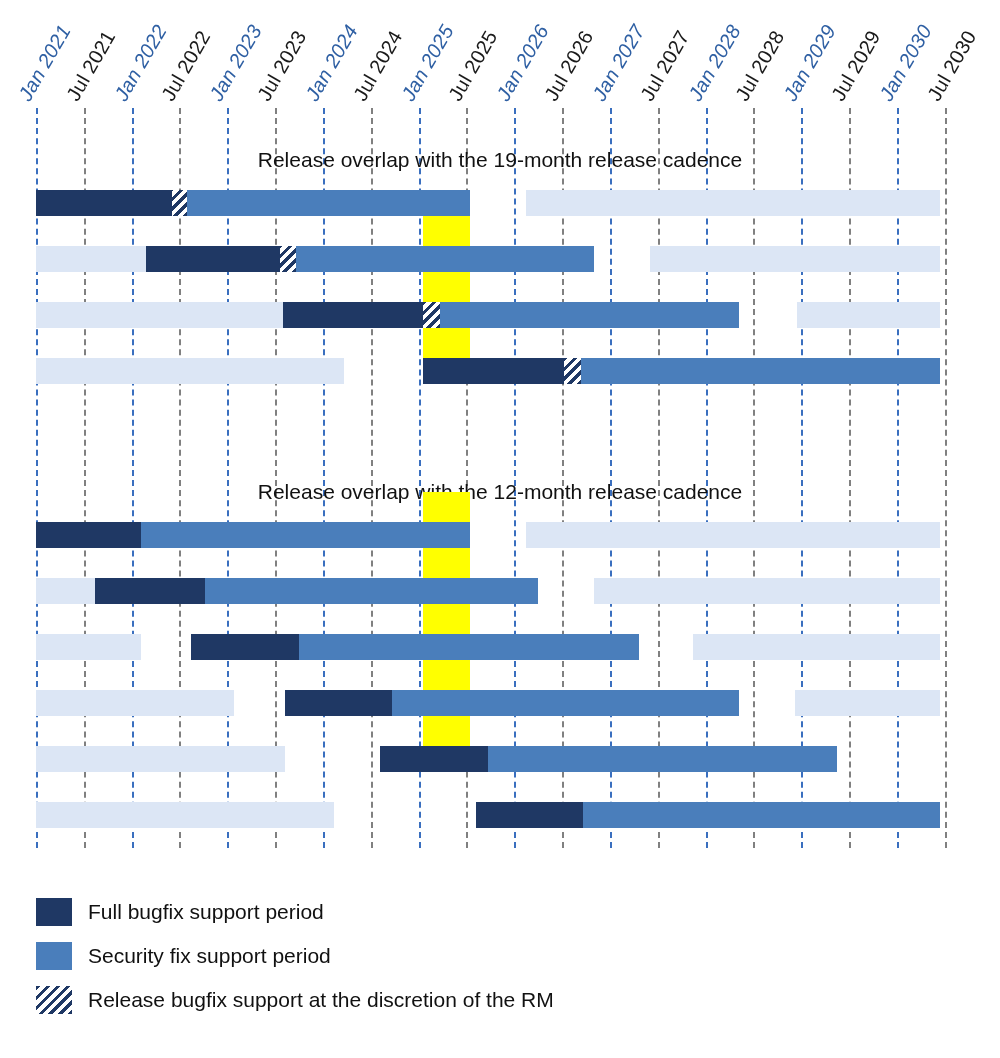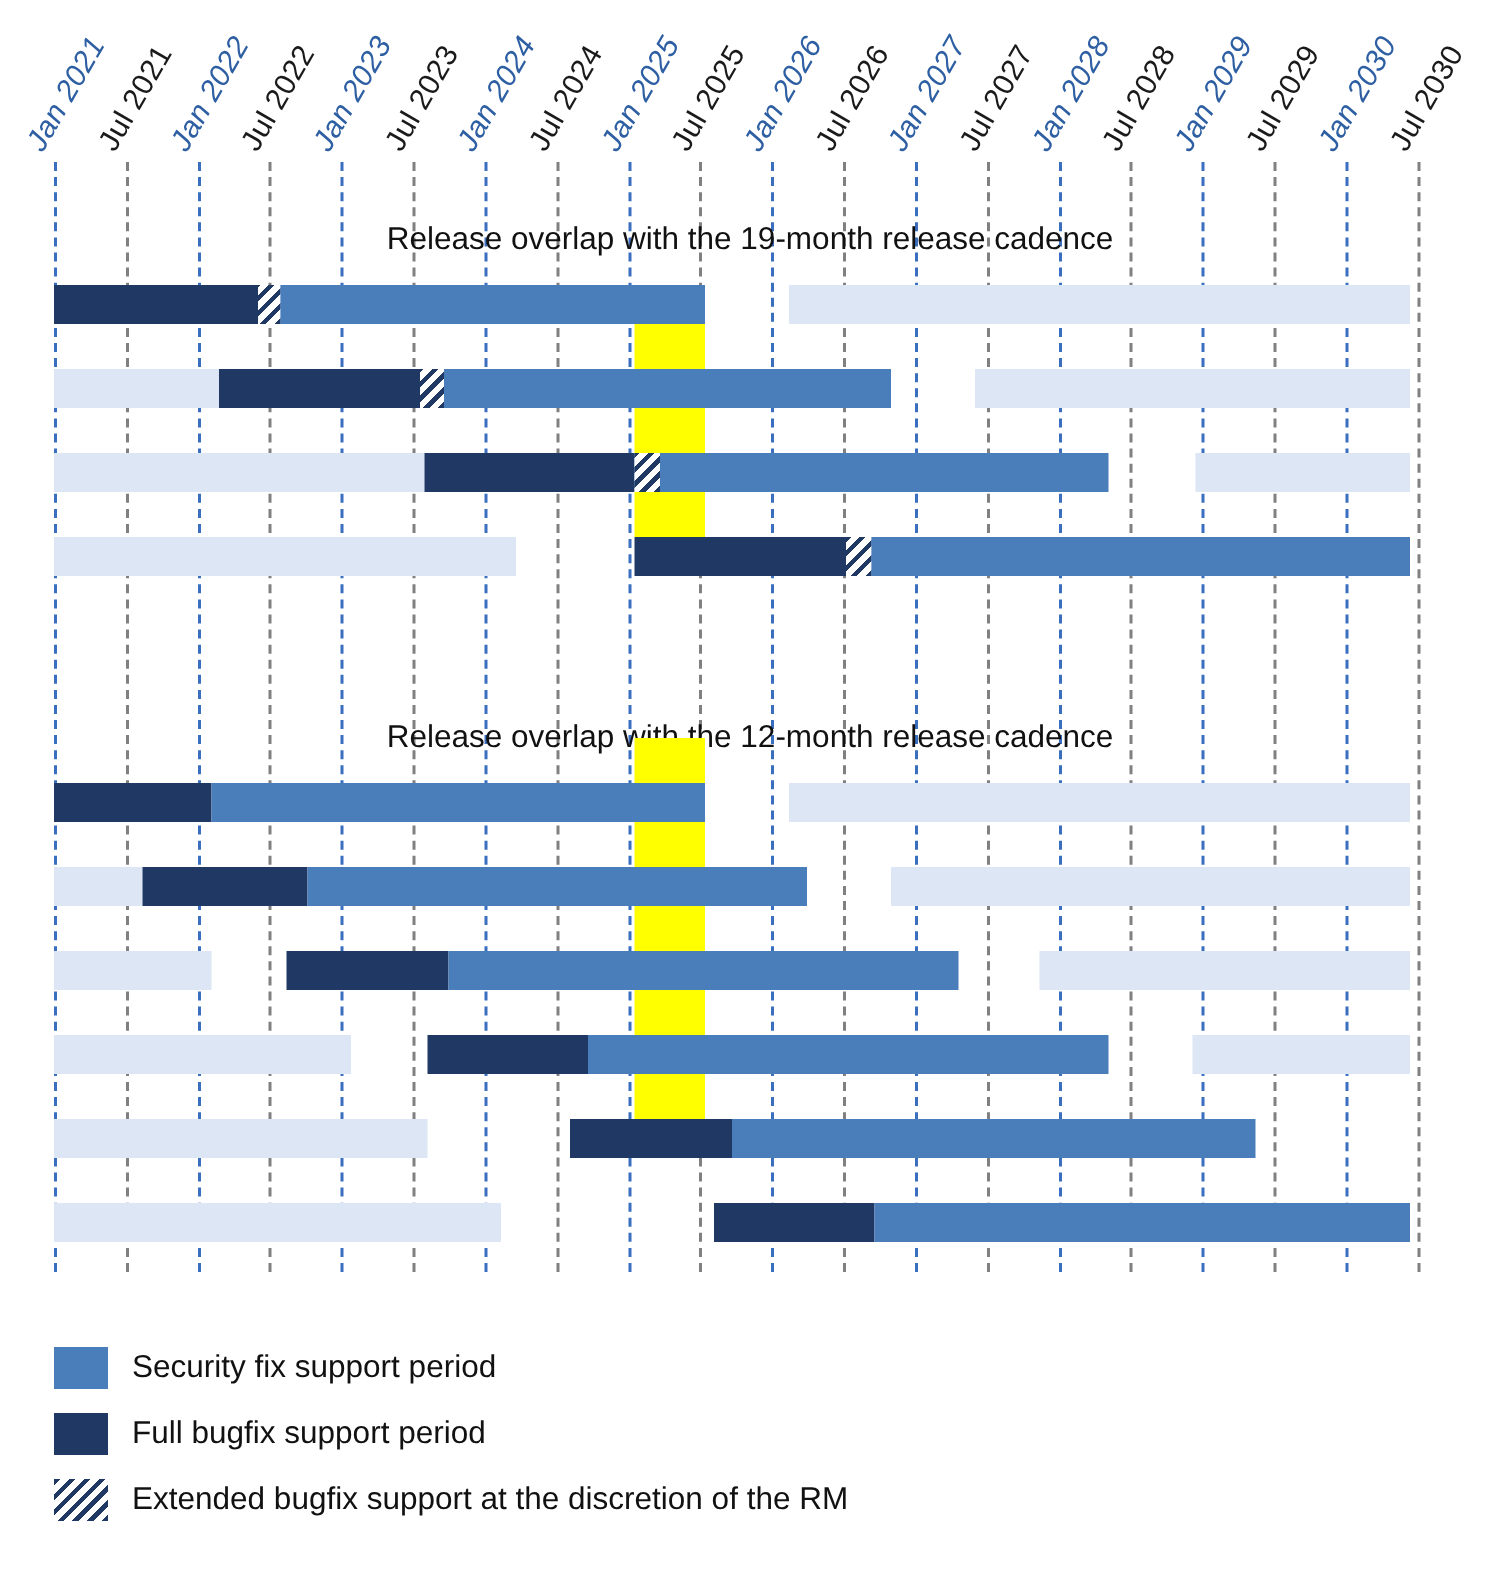--- a/index.html
+++ b/index.html
@@ -235,26 +235,26 @@
       </div>
       <div class="yellow-marker" style="left: 423.429px; width: 46.8741px; top: 492px; height: 30px;"></div>
       <div class="yellow-marker" style="left: 423.429px; width: 46.8741px; top: 548px; height: 30px;"></div>
       <div class="yellow-marker" style="left: 423.429px; width: 46.8741px; top: 604px; height: 30px;"></div>
       <div class="yellow-marker" style="left: 423.429px; width: 46.8741px; top: 660px; height: 30px;"></div>
       <div class="yellow-marker" style="left: 423.429px; width: 46.8741px; top: 716px; height: 30px;"></div>
     </div>
 
   <div id="legend">
       <div class="legend-row">
+        <div class="legend-swatch full"></div>
+        <div class="legend-label">Full bugfix support period</div>
+      </div>
+      <div class="legend-row">
         <div class="legend-swatch sec"></div>
         <div class="legend-label">Security fix support period</div>
       </div>
       <div class="legend-row">
-        <div class="legend-swatch full"></div>
-        <div class="legend-label">Full bugfix support period</div>
-      </div>
-      <div class="legend-row">
         <div class="legend-swatch ext"></div>
-        <div class="legend-label">Extended bugfix support at the discretion of the RM</div>
+        <div class="legend-label">Release bugfix support at the discretion of the RM</div>
       </div>
     </div>
 
 </div>
 
 </body></html>

